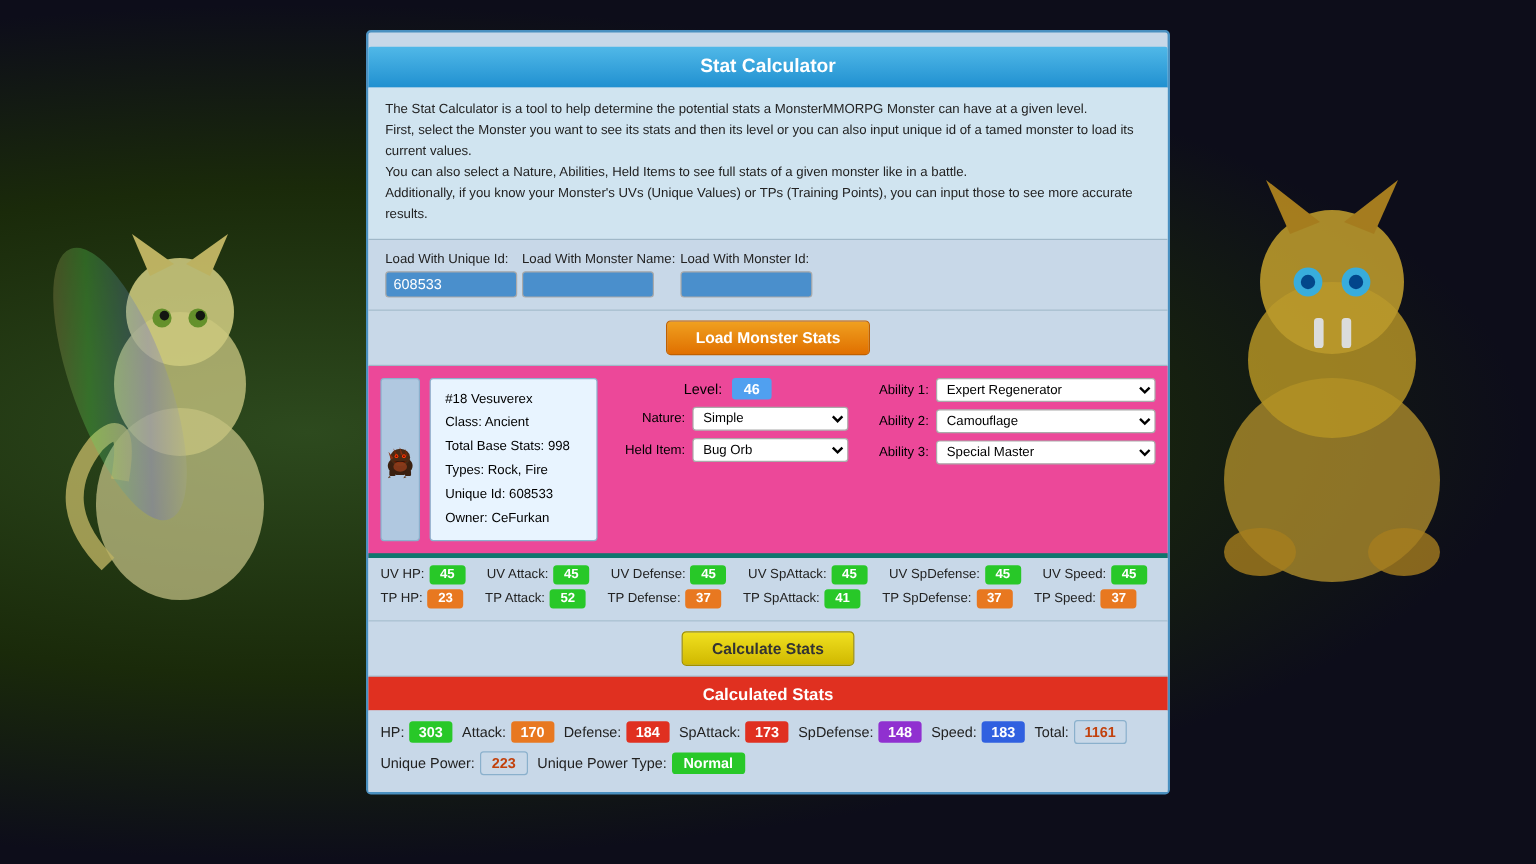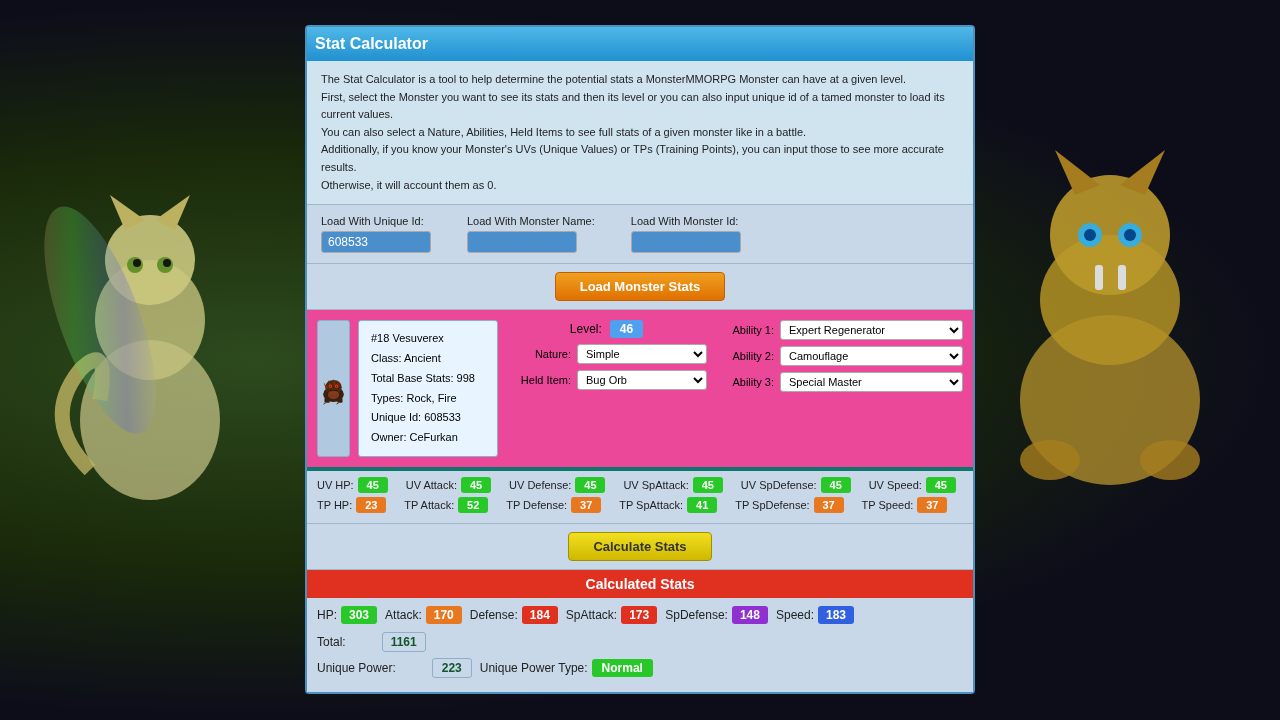--- a/index.html
+++ b/index.html
@@ -48,41 +48,43 @@
       width: 670px;
       background: #c8d8e8;
       border: 2px solid #4a90c0;
       border-radius: 4px;
       z-index: 2;
     }
 
     .title-bar {
       background: linear-gradient(to bottom, #50b8e8, #2090d0);
       color: white;
+      text-align: center;
       padding: 8px;
       font-size: 16px;
       font-weight: bold;
       border-radius: 2px 2px 0 0;
+      margin-top: 12px;
     }
 
     .info-section {
       background: #d0e4f0;
       padding: 10px 14px;
       border-bottom: 1px solid #a0b8c8;
       line-height: 1.6;
       font-size: 11px;
       color: #222;
     }
 
     .load-section {
       background: #c8d8e8;
       padding: 10px 14px;
       display: flex;
       align-items: flex-end;
-      gap: 36px;
+      gap: 4px;
       border-bottom: 1px solid #a0b8c8;
     }
 
     .load-group {
       display: flex;
       flex-direction: column;
       gap: 4px;
     }
 
     .load-group label {
@@ -376,29 +378,28 @@
       font-weight: bold;
       padding: 2px 8px;
       border-radius: 3px;
       font-size: 12px;
       min-width: 36px;
       text-align: center;
     }
 
     .result-badge-total {
       background: #c8d8e8;
-      color: #14532d;
+      color: #c2410c;
       font-weight: bold;
       padding: 2px 8px;
       border-radius: 3px;
       font-size: 12px;
       min-width: 40px;
       text-align: center;
       border: 1px solid #8ab0cc;
-      margin-left: 32px;
     }
 
     .result-badge-normal {
       background: #28c828;
       color: white;
       font-weight: bold;
       padding: 2px 10px;
       border-radius: 3px;
       font-size: 12px;
     }
@@ -476,21 +477,20 @@
 
   <div class="title-bar">
     <span>Stat Calculator</span>
   </div>
 
   <div class="info-section">
     <div>The Stat Calculator is a tool to help determine the potential stats a MonsterMMORPG Monster can have at a given level.</div>
     <div>First, select the Monster you want to see its stats and then its level or you can also input unique id of a tamed monster to load its current values.</div>
     <div>You can also select a Nature, Abilities, Held Items to see full stats of a given monster like in a battle.</div>
     <div>Additionally, if you know your Monster's UVs (Unique Values) or TPs (Training Points), you can input those to see more accurate results.</div>
-    <div>Otherwise, it will account them as 0.</div>
   </div>
 
   <div class="load-section">
     <div class="load-group">
       <label>Load With Unique Id:</label>
       <input class="load-input" type="text" value="608533" style="background: rgb(74, 143, 204); color: white; width: 110px;">
     </div>
     <div class="load-group">
       <label>Load With Monster Name:</label>
       <input class="load-input" type="text" value="" style="background: rgb(74, 143, 204); color: white; width: 110px;">

